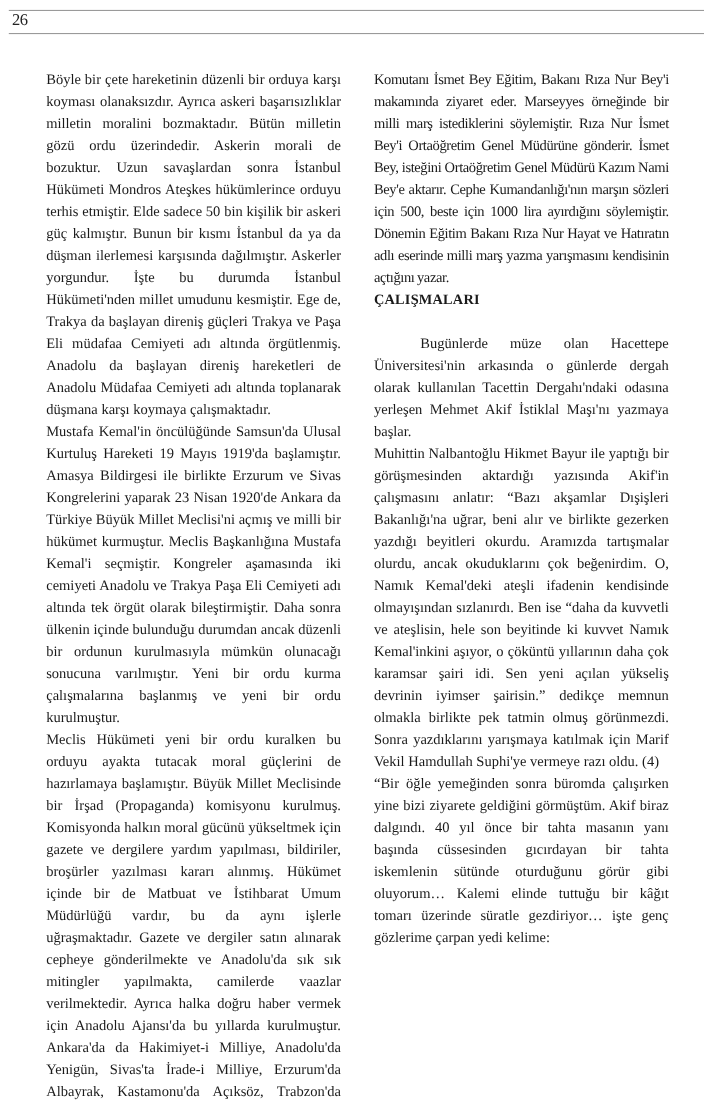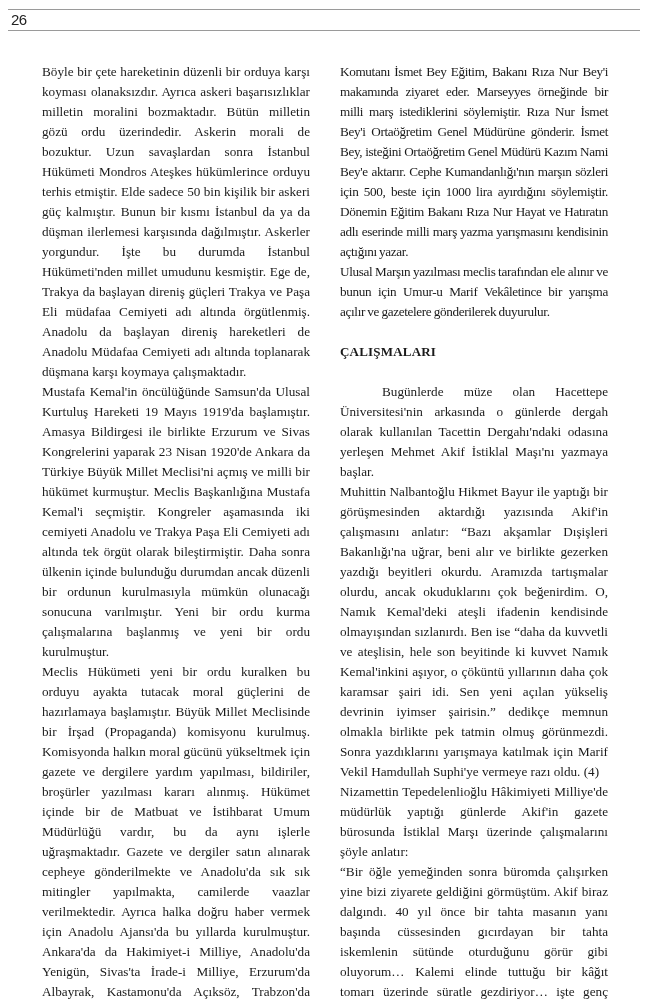--- a/index.html
+++ b/index.html
@@ -3,21 +3,21 @@
 <meta charset="utf-8">
 <style>
   html, body { margin: 0; padding: 0; background: #ffffff; }
   body { width: 650px; height: 1000px; position: relative; overflow: hidden; }
   .header {
     position: absolute; left: 8px; top: 9px; width: 632px; height: 20px;
     border-top: 1.5px solid #9a9a9a; border-bottom: 1.5px solid #9a9a9a;
   }
   .page-number {
     position: absolute; left: 3px; top: 1px;
-    font-family: Liberation Sans, sans-serif; font-size: 15px; color: #222;
+    font-family: Liberation Serif, serif; font-size: 15px; color: #222;
     letter-spacing: -0.5px;
   }
   .running-head {
     position: absolute; left: 110px; top: 4px; width: 410px;
     font-family: "DejaVu Sans Mono", monospace; font-size: 8.6px; color: #8a8a8a;
     white-space: nowrap; letter-spacing: 0.05px;
   }
   .col {
     position: absolute; top: 62px; width: 268px;
     font-family: "Liberation Serif", serif; font-size: 13.2px; line-height: 20px;
@@ -44,22 +44,20 @@
 
 <div class="col col-left">
   <p>Böyle bir çete hareketinin düzenli bir orduya karşı koyması olanaksızdır. Ayrıca askeri başarısızlıklar milletin moralini bozmaktadır. Bütün milletin gözü ordu üzerindedir. Askerin morali de bozuktur. Uzun savaşlardan sonra İstanbul Hükümeti Mondros Ateşkes hükümlerince orduyu terhis etmiştir. Elde sadece 50 bin kişilik bir askeri güç kalmıştır. Bunun bir kısmı İstanbul da ya da düşman ilerlemesi karşısında dağılmıştır. Askerler yorgundur. İşte bu durumda İstanbul Hükümeti'nden millet umudunu kesmiştir. Ege de, Trakya da başlayan direniş güçleri Trakya ve Paşa Eli müdafaa Cemiyeti adı altında örgütlenmiş. Anadolu da başlayan direniş hareketleri de Anadolu Müdafaa Cemiyeti adı altında toplanarak düşmana karşı koymaya çalışmaktadır.</p>
   <p>Mustafa Kemal'in öncülüğünde Samsun'da Ulusal Kurtuluş Hareketi 19 Mayıs 1919'da başlamıştır. Amasya Bildirgesi ile birlikte Erzurum ve Sivas Kongrelerini yaparak 23 Nisan 1920'de Ankara da Türkiye Büyük Millet Meclisi'ni açmış ve milli bir hükümet kurmuştur. Meclis Başkanlığına Mustafa Kemal'i seçmiştir. Kongreler aşamasında iki cemiyeti Anadolu ve Trakya Paşa Eli Cemiyeti adı altında tek örgüt olarak bileştirmiştir. Daha sonra ülkenin içinde bulunduğu durumdan ancak düzenli bir ordunun kurulmasıyla mümkün olunacağı sonucuna varılmıştır. Yeni bir ordu kurma çalışmalarına başlanmış ve yeni bir ordu kurulmuştur.</p>
   <p>Meclis Hükümeti yeni bir ordu kuralken bu orduyu ayakta tutacak moral güçlerini de hazırlamaya başlamıştır. Büyük Millet Meclisinde bir İrşad  (Propaganda) komisyonu kurulmuş. Komisyonda halkın moral gücünü yükseltmek için gazete ve dergilere yardım yapılması, bildiriler, broşürler yazılması kararı alınmış. Hükümet içinde bir de Matbuat ve İstihbarat Umum Müdürlüğü vardır, bu da aynı işlerle uğraşmaktadır. Gazete ve dergiler satın alınarak cepheye gönderilmekte ve Anadolu'da sık sık mitingler yapılmakta, camilerde vaazlar verilmektedir. Ayrıca halka doğru haber vermek için Anadolu Ajansı'da bu yıllarda kurulmuştur. Ankara'da da Hakimiyet-i Milliye, Anadolu'da Yenigün, Sivas'ta İrade-i Milliye, Erzurum'da Albayrak, Kastamonu'da Açıksöz, Trabzon'da İstikbal, Balıkesir'de İzmir'e Doğru, Edirne'de Ahali, Konya'da Öğüt, Eskişehir'de Seyyare, Yeni Dünya gibi yerel gazeteler çıkmaktadır. İstiklal Marşı'nın yazılması böyle bir zamanda orduya ve halka moral gücü vermek amacıyla düşünülmüş, ordu da bunu bu düşünceyi desteklemiştir.</p>
 
 </div>
 
 <div class="col col-right">
   <p class="tight">Komutanı İsmet Bey Eğitim, Bakanı Rıza Nur Bey'i makamında ziyaret eder.   Marseyyes örneğinde bir milli marş istediklerini söylemiştir. Rıza Nur İsmet Bey'i Ortaöğretim Genel Müdürüne gönderir. İsmet Bey, isteğini Ortaöğretim Genel Müdürü Kazım Nami Bey'e aktarır. Cephe Kumandanlığı'nın marşın sözleri için 500, beste için 1000 lira ayırdığını söylemiştir. Dönemin Eğitim Bakanı Rıza Nur Hayat ve Hatıratın adlı eserinde milli marş yazma yarışmasını kendisinin açtığını yazar.</p>
-  <p class="tight gap-after">Ulusal Marşın yazılması meclis tarafından ele alınır ve bunun için Umur-u Marif Vekâletince bir yarışma açılır ve gazetelere gönderilerek duyurulur.</p>
   <h2 class="section-heading">
     <span>ÇALIŞMALARI</span>
   </h2>
   <p class="indent">Bugünlerde müze olan Hacettepe Üniversitesi'nin arkasında o günlerde dergah olarak kullanılan Tacettin Dergahı'ndaki odasına yerleşen Mehmet Akif İstiklal Maşı'nı yazmaya başlar.</p>
   <p>Muhittin Nalbantoğlu Hikmet Bayur ile yaptığı bir görüşmesinden aktardığı yazısında Akif'in çalışmasını anlatır: “Bazı akşamlar Dışişleri Bakanlığı'na uğrar, beni alır ve birlikte gezerken yazdığı beyitleri okurdu. Aramızda tartışmalar olurdu, ancak okuduklarını çok beğenirdim. O, Namık Kemal'deki ateşli ifadenin kendisinde olmayışından sızlanırdı. Ben ise “daha da kuvvetli ve ateşlisin, hele son beyitinde ki kuvvet Namık Kemal'inkini aşıyor, o çöküntü yıllarının daha çok karamsar şairi idi. Sen yeni açılan yükseliş devrinin iyimser şairisin.”  dedikçe memnun olmakla birlikte pek tatmin olmuş görünmezdi. Sonra yazdıklarını yarışmaya katılmak için Marif Vekil Hamdullah Suphi'ye vermeye razı oldu. (4)</p>
-  <p>Nizamettin Tepedelenlioğlu Hâkimiyeti Milliye'de müdürlük yaptığı günlerde Akif'in gazete bürosunda İstiklal Marşı üzerinde çalışmalarını şöyle anlatır:</p>
   <p>“Bir öğle yemeğinden sonra büromda çalışırken yine bizi ziyarete geldiğini görmüştüm. Akif biraz dalgındı. 40 yıl önce bir tahta masanın yanı başında cüssesinden gıcırdayan bir tahta iskemlenin sütünde oturduğunu görür gibi oluyorum… Kalemi elinde tuttuğu bir kâğıt tomarı üzerinde süratle gezdiriyor… işte genç gözlerime çarpan yedi kelime:</p>
 
 </div>
 
 </body></html>

